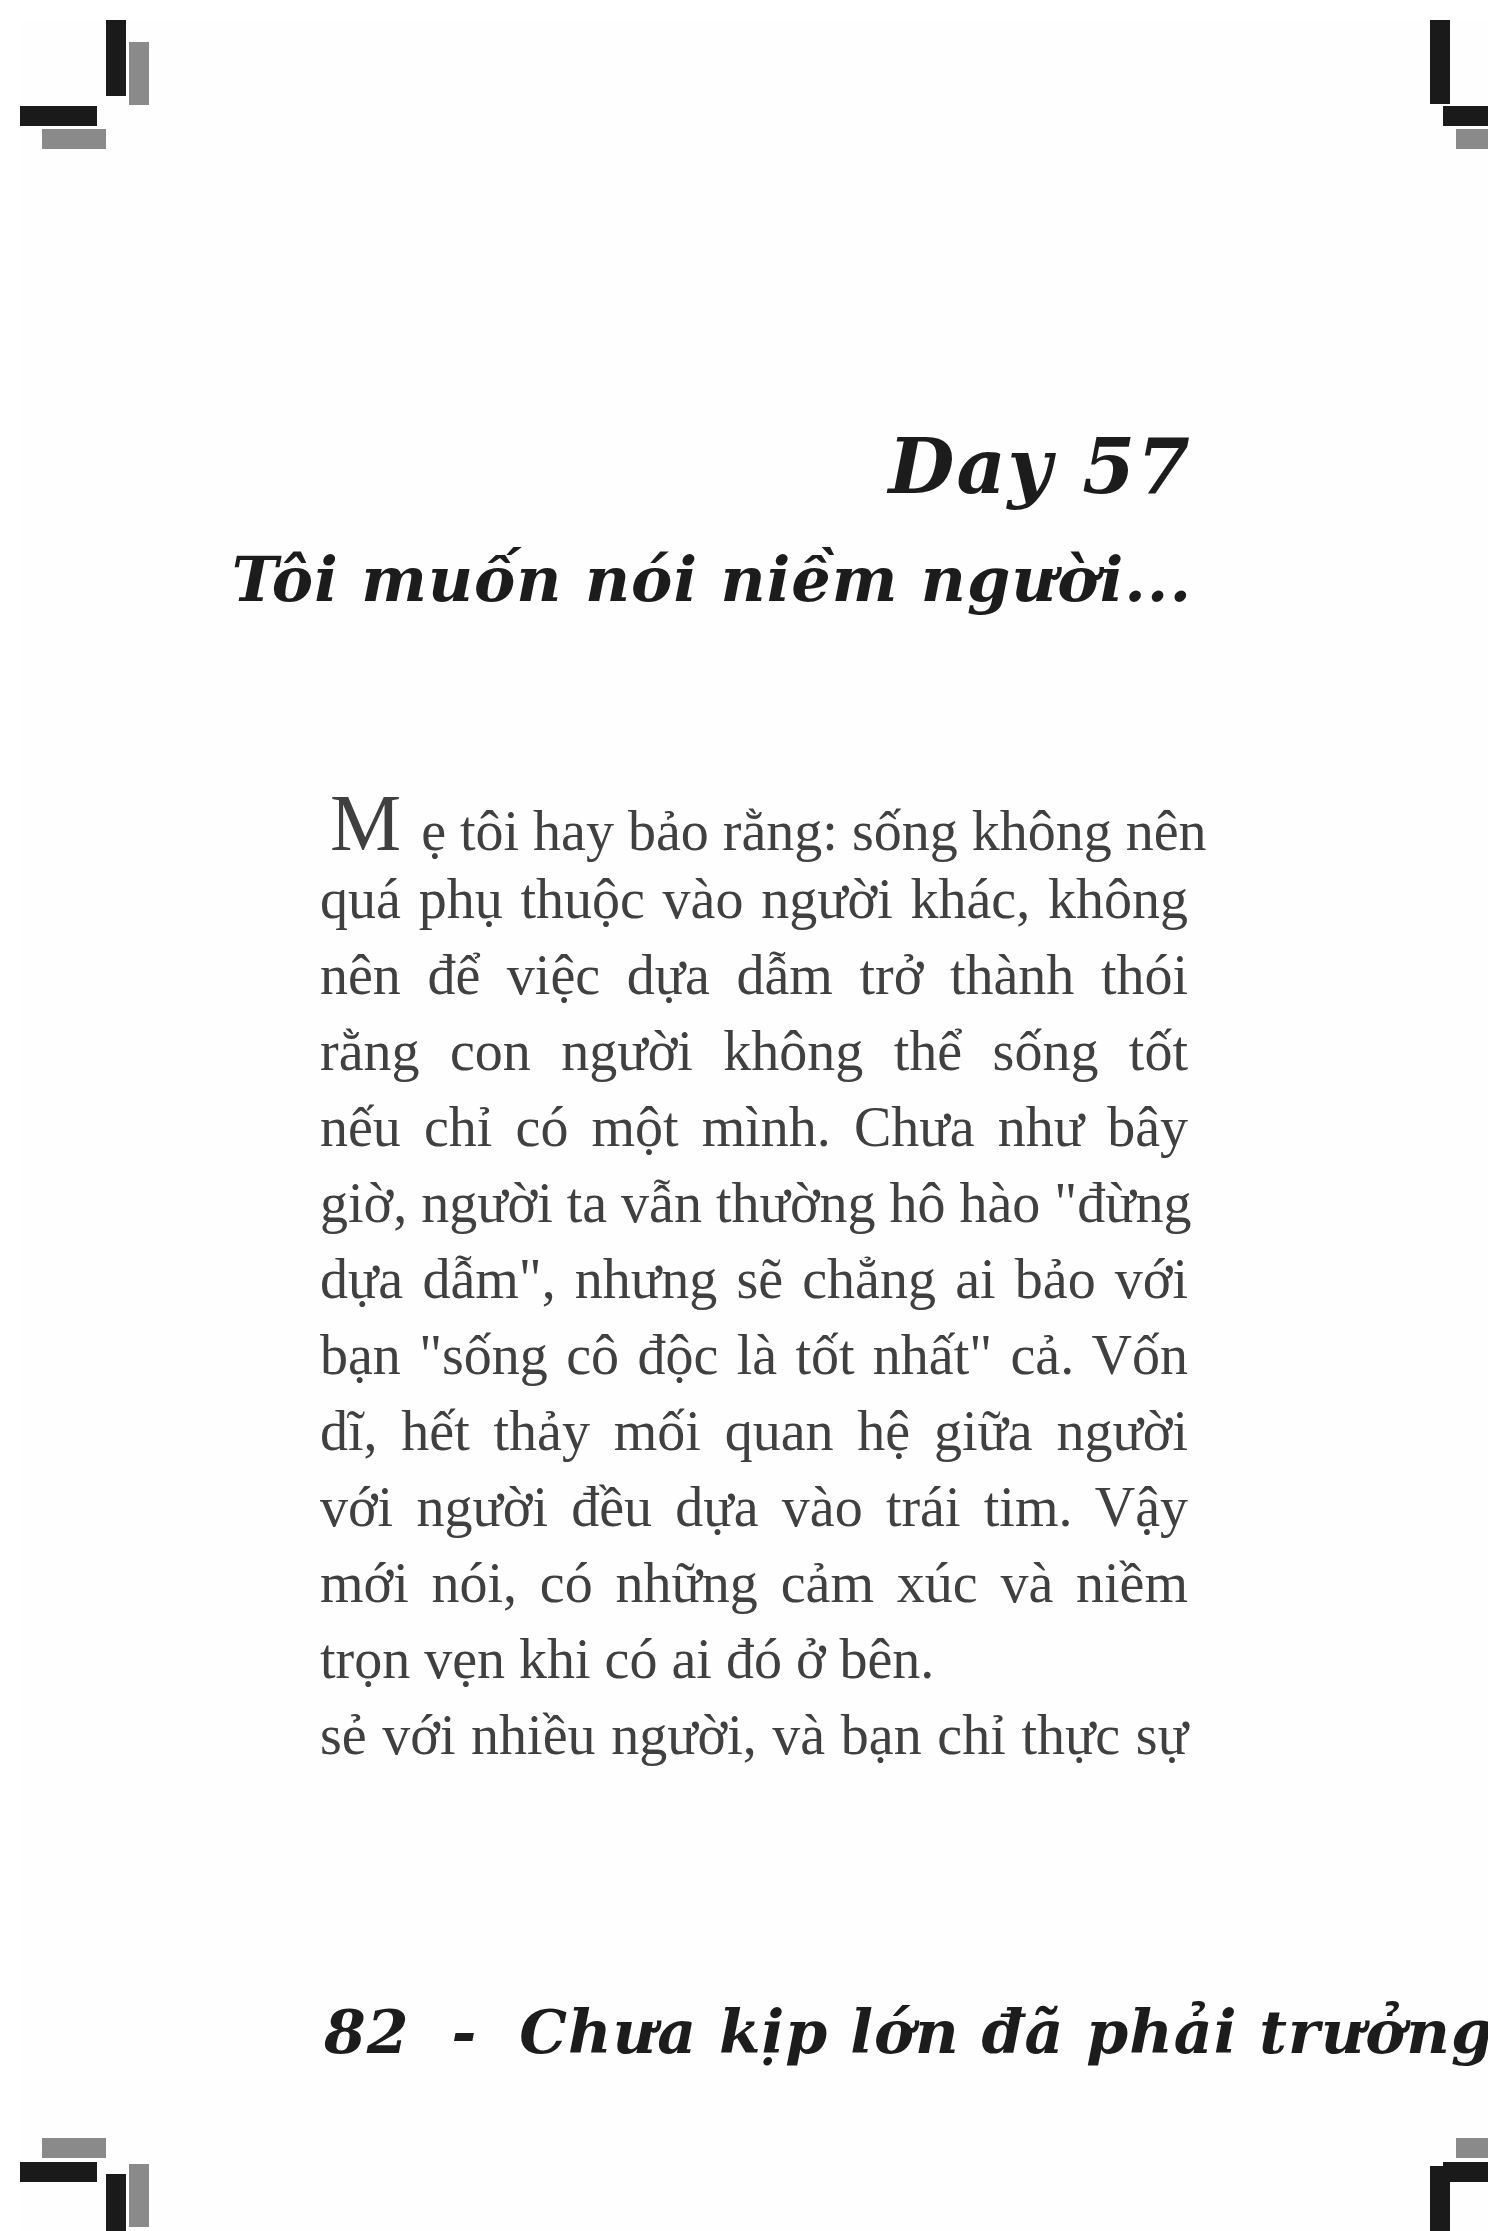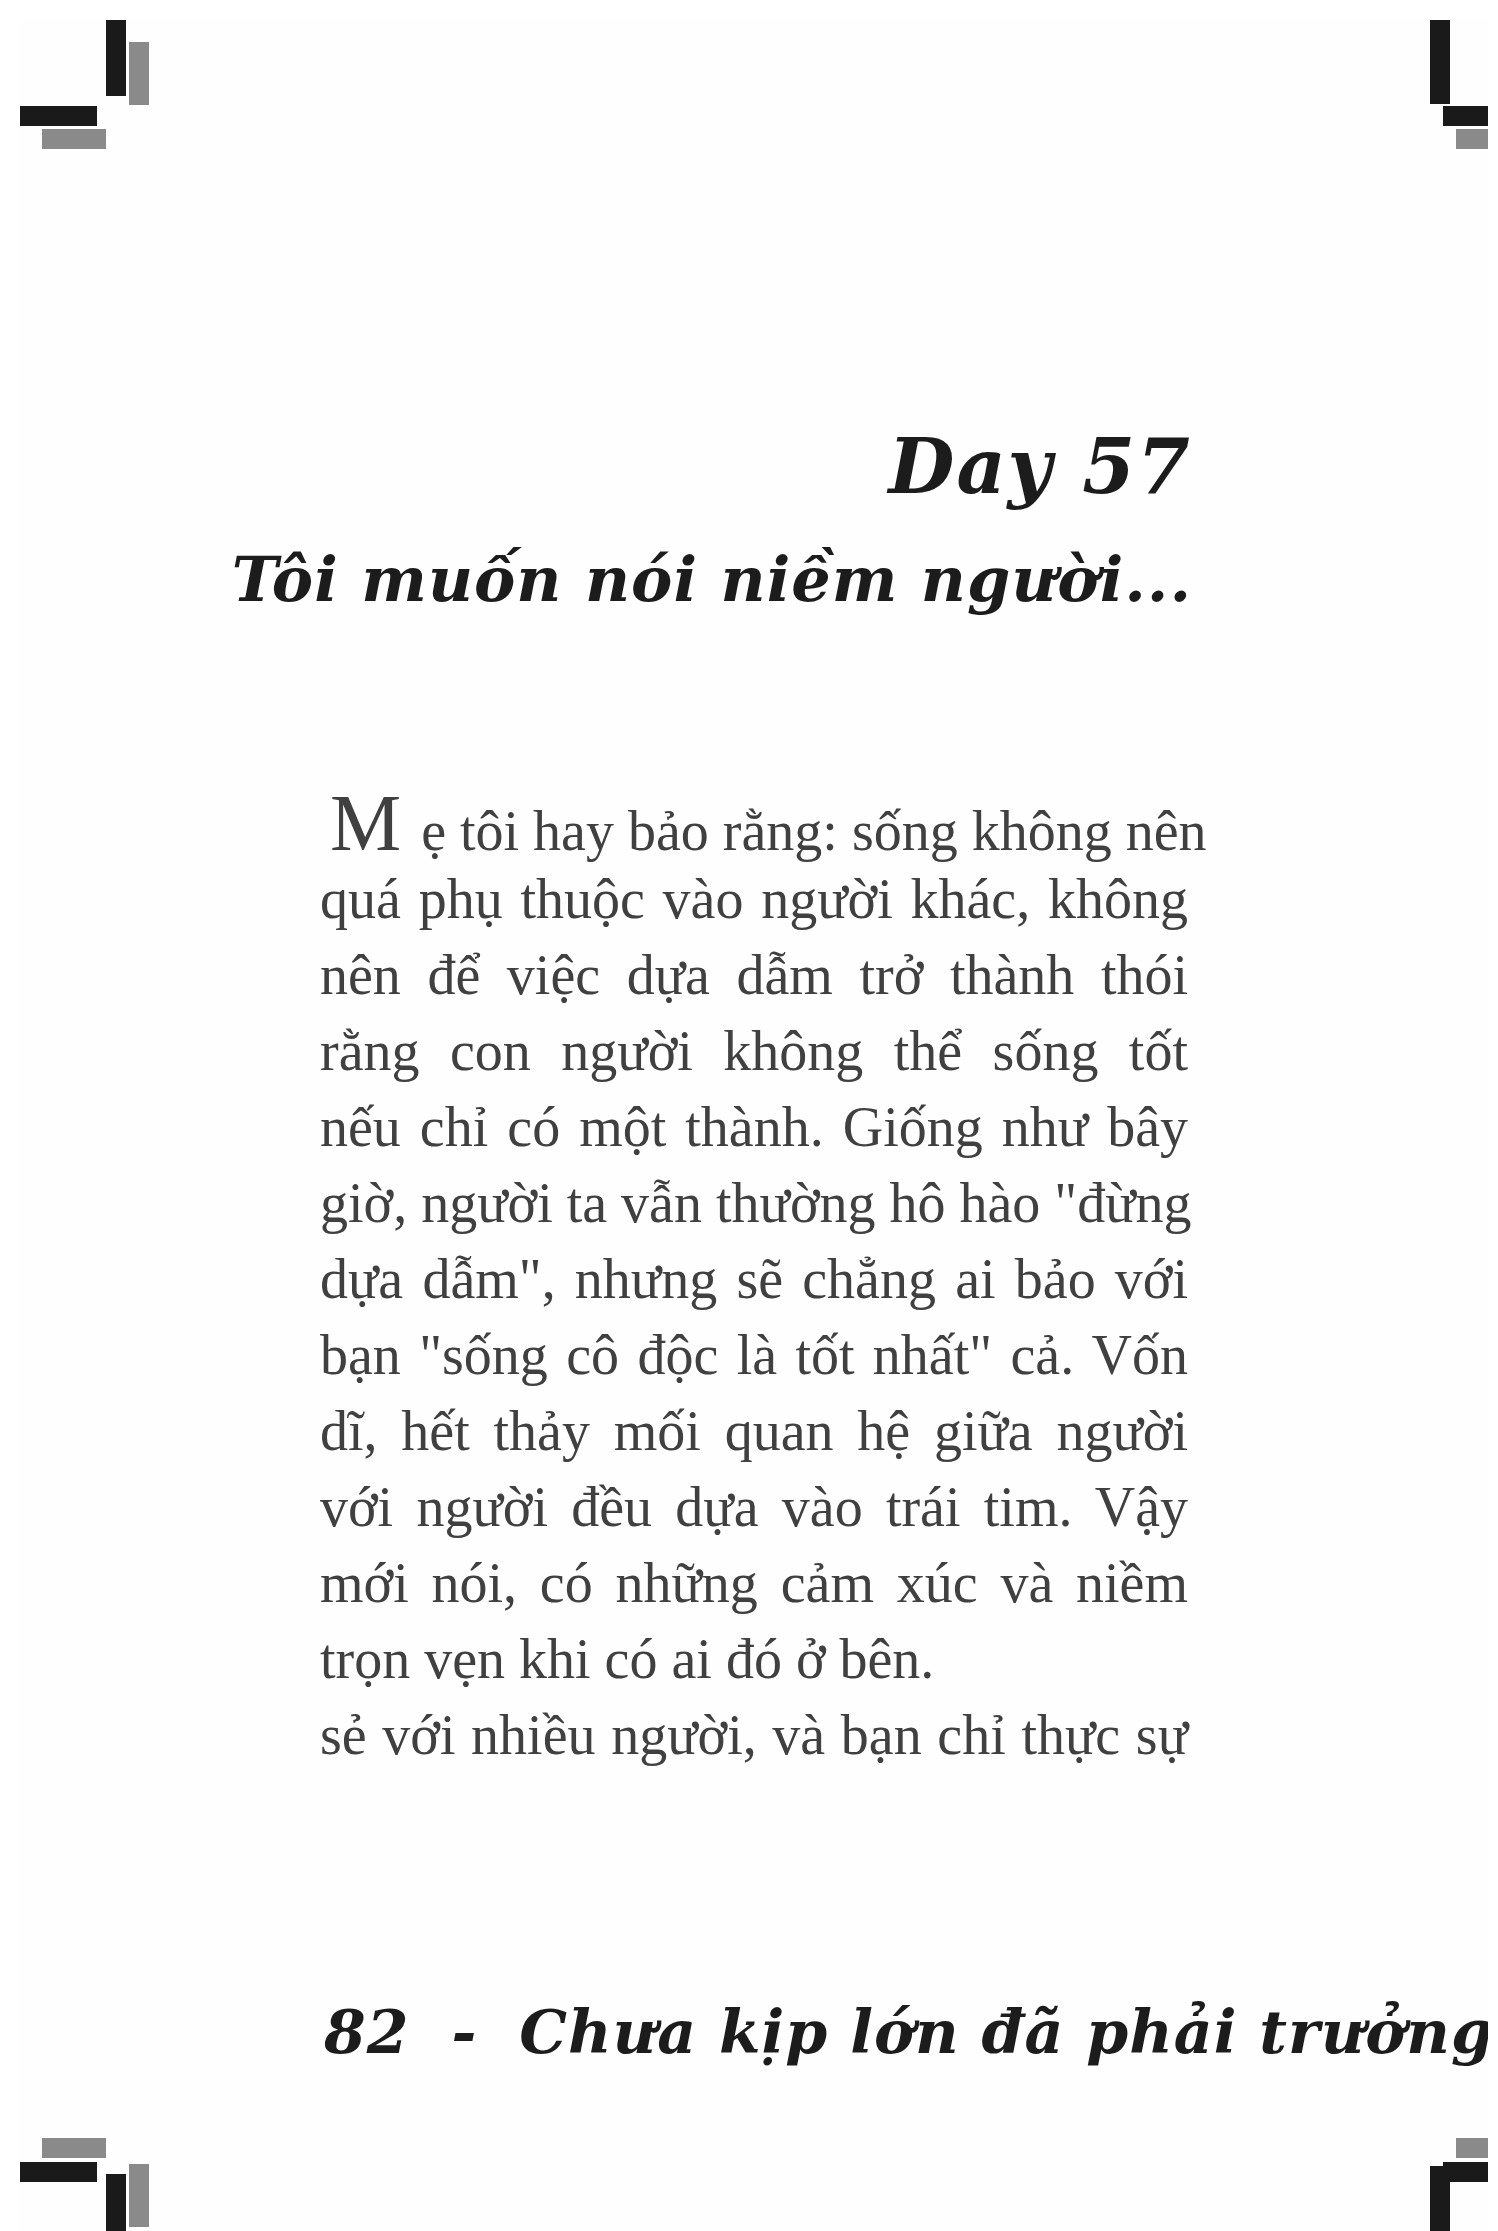--- a/index.html
+++ b/index.html
@@ -107,21 +107,21 @@
   <div class="header">
     <div class="script day-label">Day 57</div>
     <div class="script subtitle">Tôi muốn nói niềm người...</div>
   </div>
 
   <div class="body-text">
     <div class="body-line"><span class="initial">M</span><span>ẹ tôi hay bảo rằng: sống không nên</span></div>
     <div class="body-line">quá phụ thuộc vào người khác, không</div>
     <div class="body-line">nên để việc dựa dẫm trở thành thói</div>
     <div class="body-line">rằng con người không thể sống tốt</div>
-    <div class="body-line">nếu chỉ có một thành. Giống như bây</div>
+    <div class="body-line">nếu chỉ có một mình. Chưa như bây</div>
     <div class="body-line">giờ, người ta vẫn thường hô hào "đừng</div>
     <div class="body-line">dựa dẫm", nhưng sẽ chẳng ai bảo với</div>
     <div class="body-line">bạn "sống cô độc là tốt nhất" cả. Vốn</div>
     <div class="body-line">dĩ, hết thảy mối quan hệ giữa người</div>
     <div class="body-line">với người đều dựa vào trái tim. Vậy</div>
     <div class="body-line">mới nói, có những cảm xúc và niềm</div>
     <div class="body-line last">trọn vẹn khi có ai đó ở bên.</div>
     <div class="body-line">sẻ với nhiều người, và bạn chỉ thực sự</div>
   </div>
 

